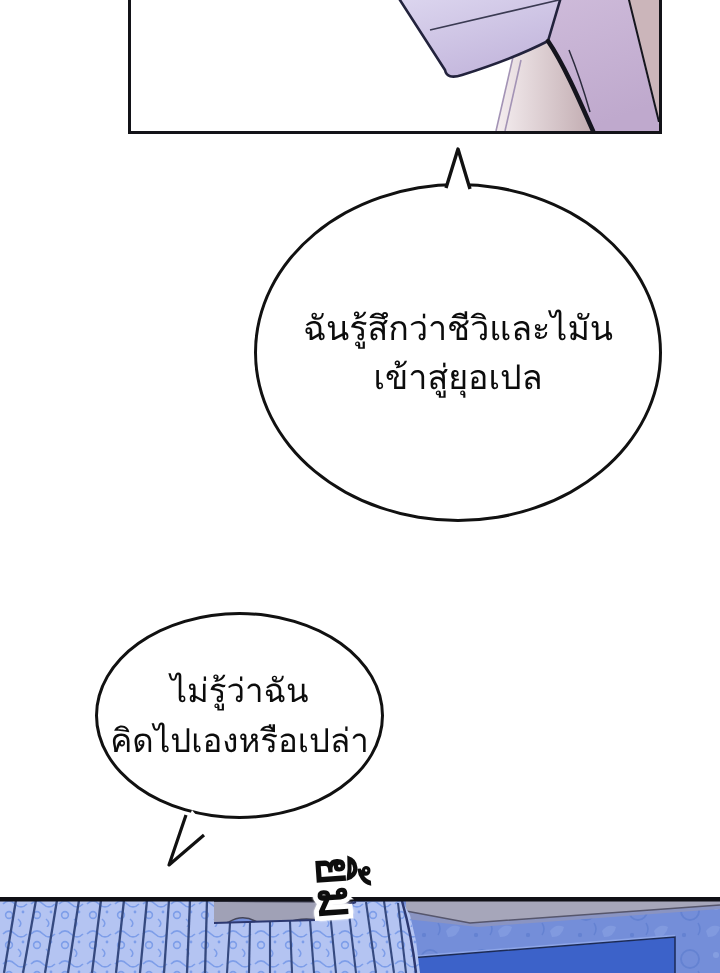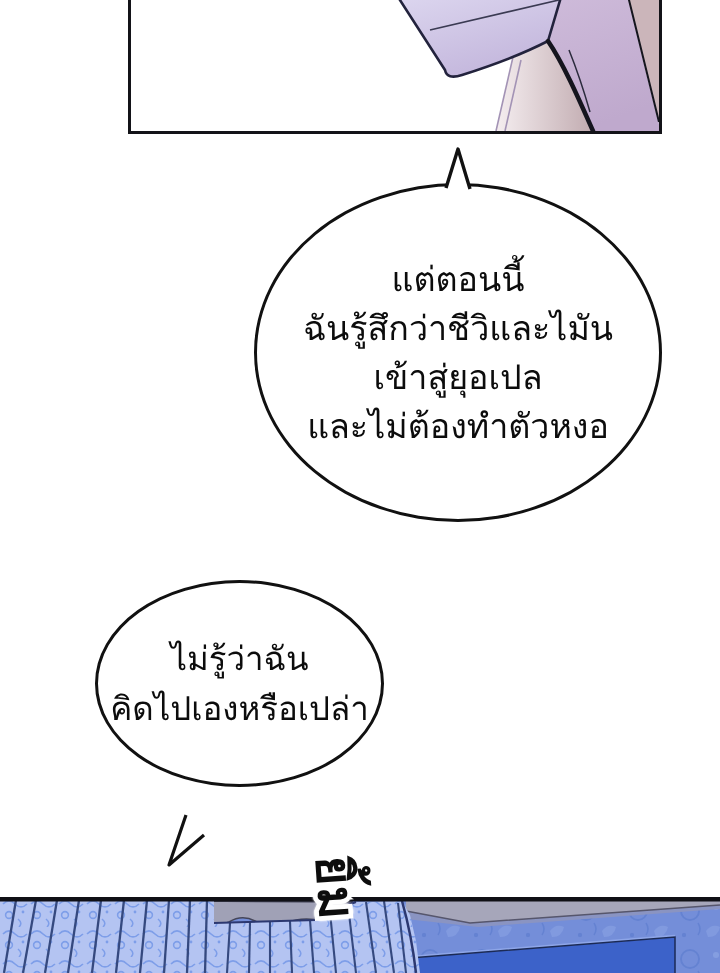--- a/index.html
+++ b/index.html
@@ -12,21 +12,21 @@
     position:absolute;left:128px;top:-4px;width:528px;height:135px;
     border:3.5px solid #131318;border-top:none;background:#fff;box-sizing:content-box;
   }
   .top-panel svg{display:block;}
   
   .bubble{
     position:absolute;background:#ffffff;border:3.5px solid #111;border-radius:50%;
     display:flex;align-items:center;justify-content:center;z-index:2;
   }
   .bubble-1{left:254px;top:183px;width:402px;height:333px;}
-  .bubble-2{left:95px;top:580px;width:283px;height:201px;}
+  .bubble-2{left:95px;top:612px;width:283px;height:201px;}
   .bubble-text{text-align:center;font-size:34px;line-height:49px;color:#0c0c0c;}
   .bubble-2 .bubble-text{font-size:33px;line-height:50px;}
   .bubble-text .line{display:block;white-space:nowrap;}
   .tail{position:absolute;z-index:3;}
   .tail-1{left:438px;top:143px;}
   .tail-2{left:158px;top:808px;}
   
   .sfx-wrap{position:absolute;left:280px;top:856px;width:110px;height:64px;z-index:6;
     transform:rotate(86deg);transform-origin:50% 50%;}
   .sfx{
@@ -84,24 +84,22 @@
     </svg>
   </div>
 
   <svg class="tail tail-1" width="42" height="52" viewBox="0 0 42 52">
     <path d="M7,48 L20,5 L33,48 Z" fill="#ffffff"></path>
     <path d="M8,45 L20,6 L32,46" fill="none" stroke="#111" stroke-width="3.4" stroke-linejoin="round"></path>
   </svg>
 
   <div class="bubble bubble-1">
     <div class="bubble-text">
-      <span class="line">แต่ตอนนี้</span>
       <span class="line">ฉันรู้สึกว่าชีวิและไมัน</span>
       <span class="line">เข้าสู่ยุอเปล</span>
-      <span class="line">และไม่ต้องทำตัวหงอ</span>
     </div>
   </div>
 
   <div class="bubble bubble-2">
     <div class="bubble-text">
       <span class="line">ไม่รู้ว่าฉัน</span>
       <span class="line">คิดไปเองหรือเปล่า</span>
     </div>
   </div>
 

